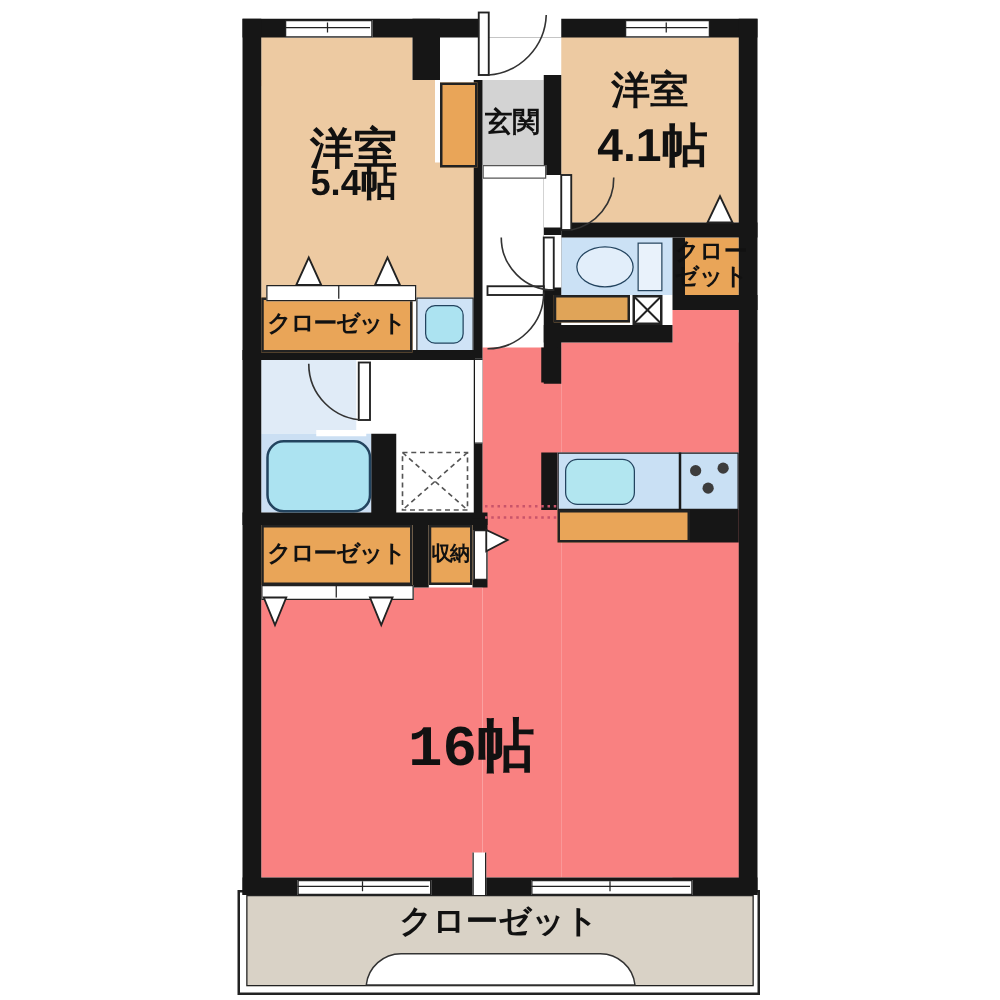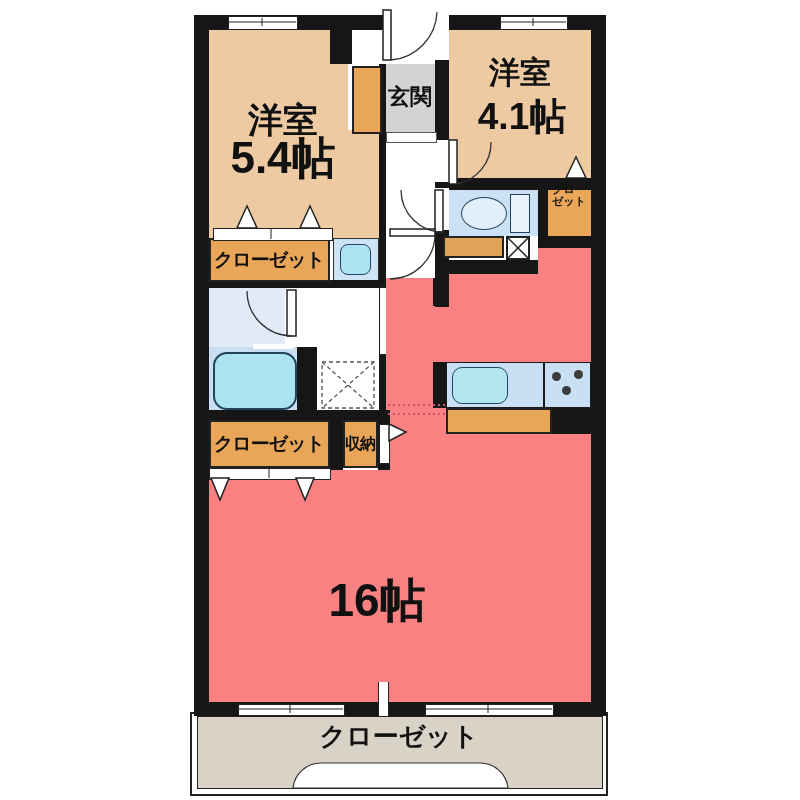--- a/index.html
+++ b/index.html
@@ -155,34 +155,34 @@
 
     <g stroke="#c9546a" stroke-width="2" stroke-dasharray="2 3">
       <line x1="388" y1="405" x2="446" y2="405"></line>
       <line x1="388" y1="414" x2="446" y2="414"></line>
     </g>
 
     <path d="M 293 788 A 28 28 0 0 1 321 763 L 480 763 A 28 28 0 0 1 508 788 Z" fill="#fff" stroke="#333" stroke-width="1.2"></path>
   </svg>
 
   <div class="lbl" style="left:283px;top:120px;font-size:35px;">洋室</div>
-  <div class="lbl" style="left:283px;top:158px;font-size:44px;">5.4帖</div>
+  <div class="lbl" style="left:283px;top:147px;font-size:29px;">5.4帖</div>
 
   <div class="lbl" style="left:520px;top:73px;font-size:31px;">洋室</div>
   <div class="lbl" style="left:522px;top:117px;font-size:37px;">4.1帖</div>
 
   <div class="lbl" style="left:410px;top:97px;font-size:22px;">玄関</div>
 
   <div class="lbl" style="left:269px;top:260px;font-size:19px;letter-spacing:-1px;">クローゼット</div>
 
-  <div class="lbl" style="left:569px;top:196px;font-size:11px;">
+  <div class="lbl" style="left:569px;top:212px;font-size:19px;">
     <div>クロー</div>
     <div>ゼット</div>
   </div>
 
   <div class="lbl" style="left:269px;top:444px;font-size:19px;letter-spacing:-1px;">クローゼット</div>
   <div class="lbl" style="left:360px;top:444px;font-size:16px;letter-spacing:-1px;">収納</div>
 
-  <div class="lbl" style="left:377px;top:600px;font-size:46px;">16帖</div>
+  <div class="lbl" style="left:377px;top:600px;font-size:46px;font-family:Liberation Mono, monospace;">16帖</div>
 
   <div class="lbl" style="left:399px;top:737px;font-size:26px;">クローゼット</div>
 
 </div>
 
 </body></html>

